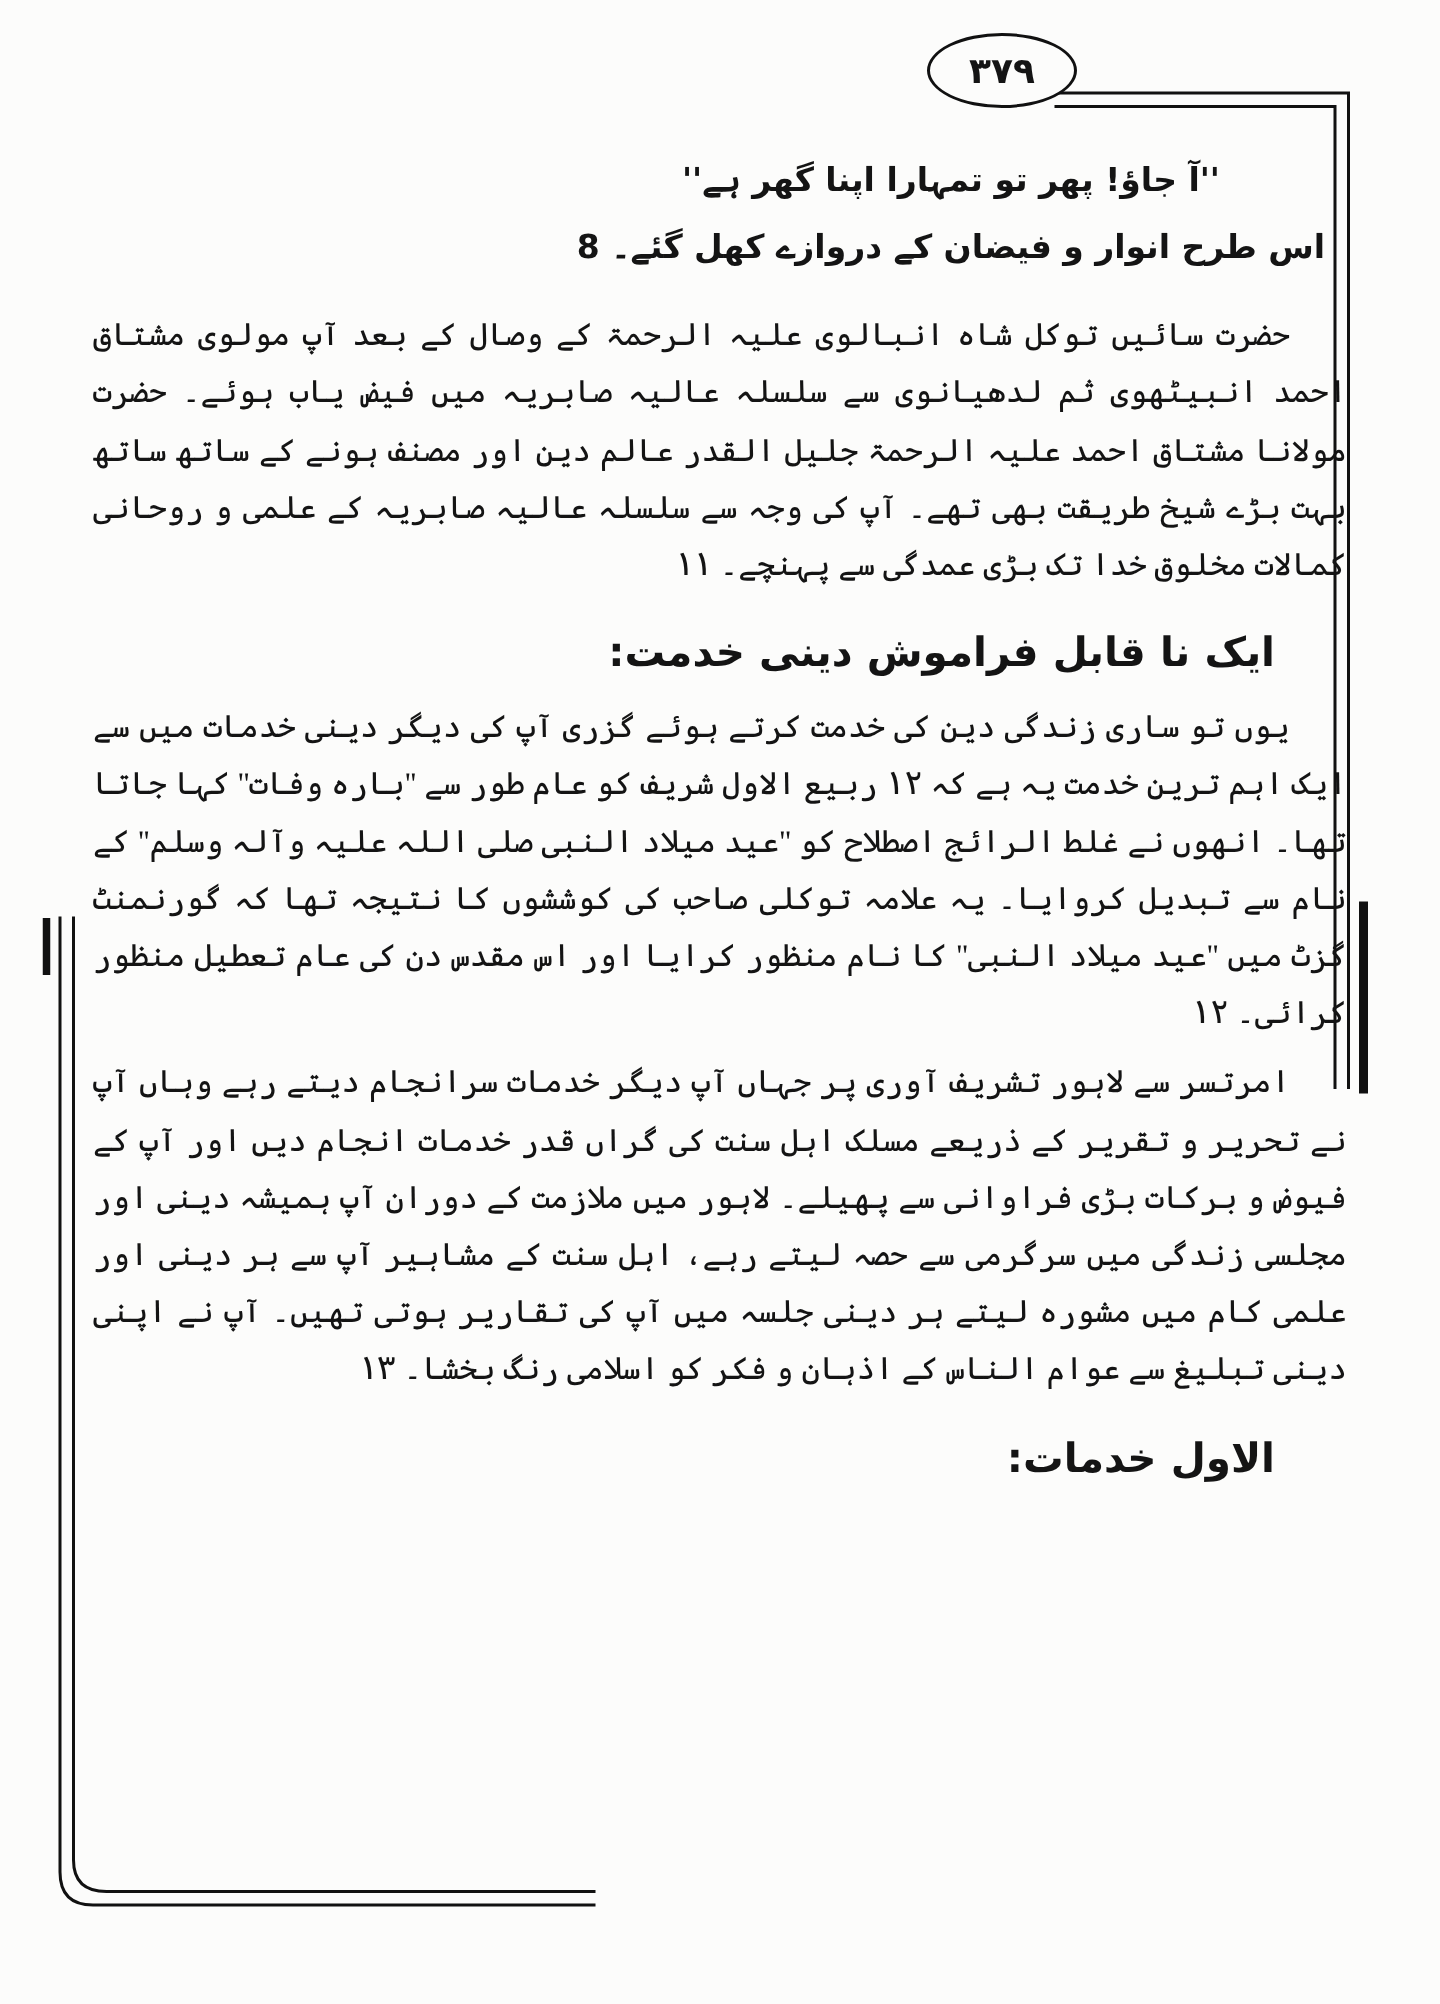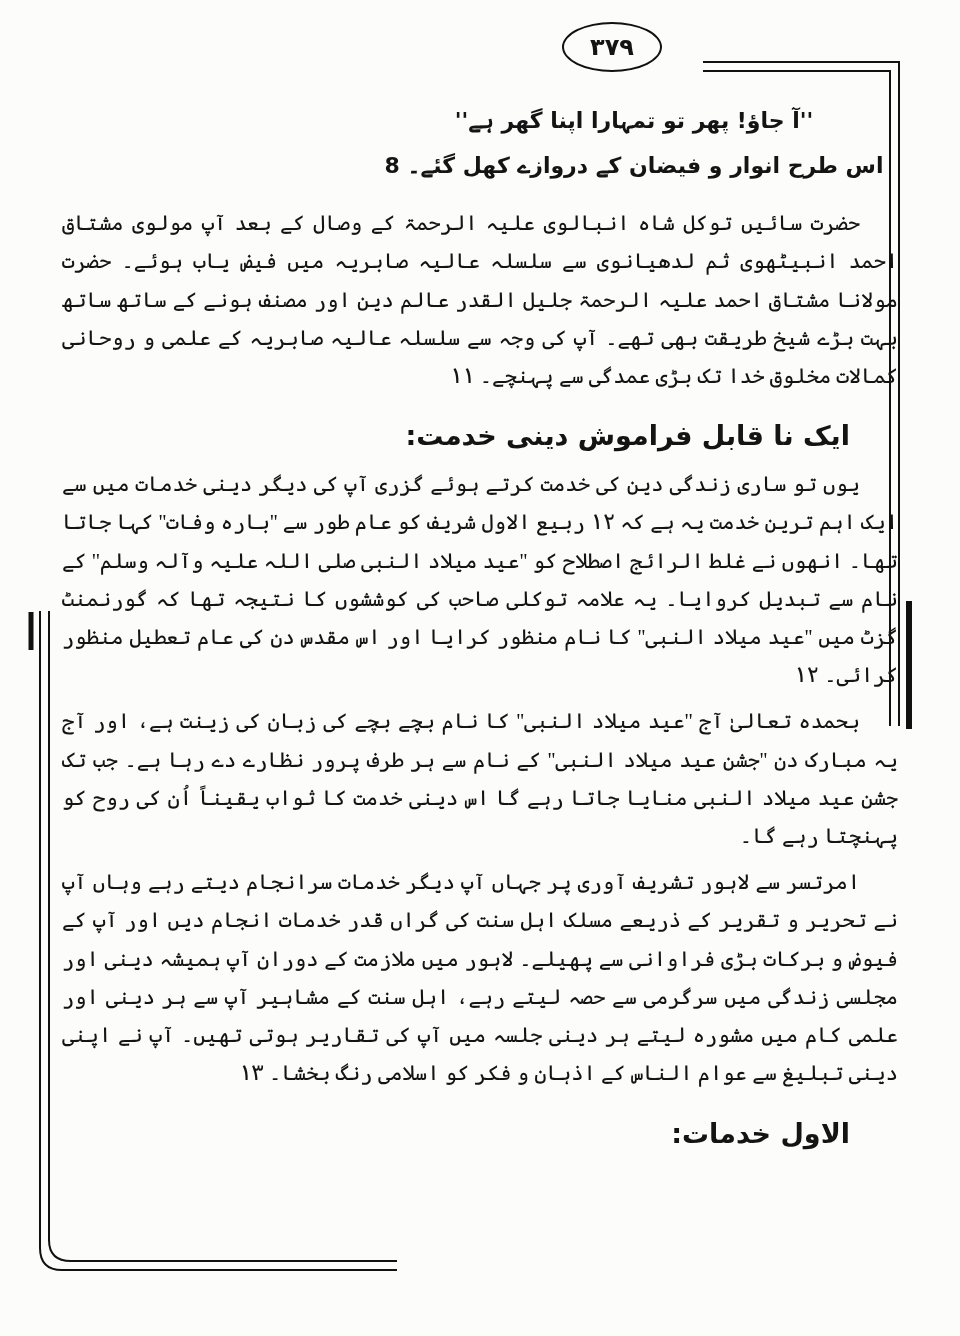--- a/index.html
+++ b/index.html
@@ -19,21 +19,21 @@
   }
   .oval {
     position:absolute;
     border:2.5px solid #111;
     border-radius:50%;
     background:#fcfcfb;
     display:flex; align-items:center; justify-content:center;
     font-size:24px; font-weight:bold;
     direction:rtl;
   }
-  .oval.top { left:562px; top:22px; width:96px; height:46px; }
+  .oval.top { left:618px; top:22px; width:96px; height:46px; }
   .oval.bottom { left:248px; top:1260px; width:130px; height:41px; font-size:25px; }
   .content {
     position:absolute;
     top:92px; left:62px; width:836px;
     direction:rtl;
     font-size:21px;
     line-height:1.82;
   }
   .verse { width:520px; margin:6px 4px 16px auto; text-align:center; }
   .verse p { margin:0; font-size:22px; line-height:2.05; font-weight:bold; }
@@ -79,21 +79,20 @@
       <p>''آ جاؤ! پھر تو تمہارا اپنا گھر ہے''</p>
       <p>اس طرح انوار و فیضان کے دروازے کھل گئے۔ 8</p>
     </div>
 
     <p class="para">حضرت سائیں توکل شاہ انبالوی علیہ الرحمۃ کے وصال کے بعد آپ مولوی مشتاق احمد انبیٹھوی ثم لدھیانوی سے سلسلہ عالیہ صابریہ میں فیض یاب ہوئے۔ حضرت مولانا مشتاق احمد علیہ الرحمۃ جلیل القدر عالم دین اور مصنف ہونے کے ساتھ ساتھ بہت بڑے شیخ طریقت بھی تھے۔ آپ کی وجہ سے سلسلہ عالیہ صابریہ کے علمی و روحانی کمالات مخلوق خدا تک بڑی عمدگی سے پہنچے۔ ۱۱</p>
 
     <h2 class="heading">ایک نا قابل فراموش دینی خدمت:</h2>
 
     <p class="para">یوں تو ساری زندگی دین کی خدمت کرتے ہوئے گزری آپ کی دیگر دینی خدمات میں سے ایک اہم ترین خدمت یہ ہے کہ ۱۲ ربیع الاول شریف کو عام طور سے ''بارہ وفات'' کہا جاتا تھا۔ انھوں نے غلط الرائج اصطلاح کو ''عید میلاد النبی صلی اللہ علیہ وآلہ وسلم'' کے نام سے تبدیل کروایا۔ یہ علامہ توکلی صاحب کی کوششوں کا نتیجہ تھا کہ گورنمنٹ گزٹ میں ''عید میلاد النبی'' کا نام منظور کرایا اور اس مقدس دن کی عام تعطیل منظور کرائی۔ ۱۲</p>
 
-    <p class="para">بحمدہ تعالیٰ آج ''عید میلاد النبی'' کا نام بچے بچے کی زبان کی زینت ہے، اور آج یہ مبارک دن ''جشن عید میلاد النبی'' کے نام سے ہر طرف پرور نظارے دے رہا ہے۔ جب تک جشن عید میلاد النبی منایا جاتا رہے گا اس دینی خدمت کا ثواب یقیناً اُن کی روح کو پہنچتا رہے گا۔</p>
 
 
     <p class="para">امرتسر سے لاہور تشریف آوری پر جہاں آپ دیگر خدمات سرانجام دیتے رہے وہاں آپ نے تحریر و تقریر کے ذریعے مسلک اہل سنت کی گراں قدر خدمات انجام دیں اور آپ کے فیوض و برکات بڑی فراوانی سے پھیلے۔ لاہور میں ملازمت کے دوران آپ ہمیشہ دینی اور مجلسی زندگی میں سرگرمی سے حصہ لیتے رہے، اہل سنت کے مشاہیر آپ سے ہر دینی اور علمی کام میں مشورہ لیتے ہر دینی جلسہ میں آپ کی تقاریر ہوتی تھیں۔ آپ نے اپنی دینی تبلیغ سے عوام الناس کے اذہان و فکر کو اسلامی رنگ بخشا۔ ۱۳</p>
 
     <h2 class="heading">الاول خدمات:</h2>
 
   </div>
 
 
 </div>

